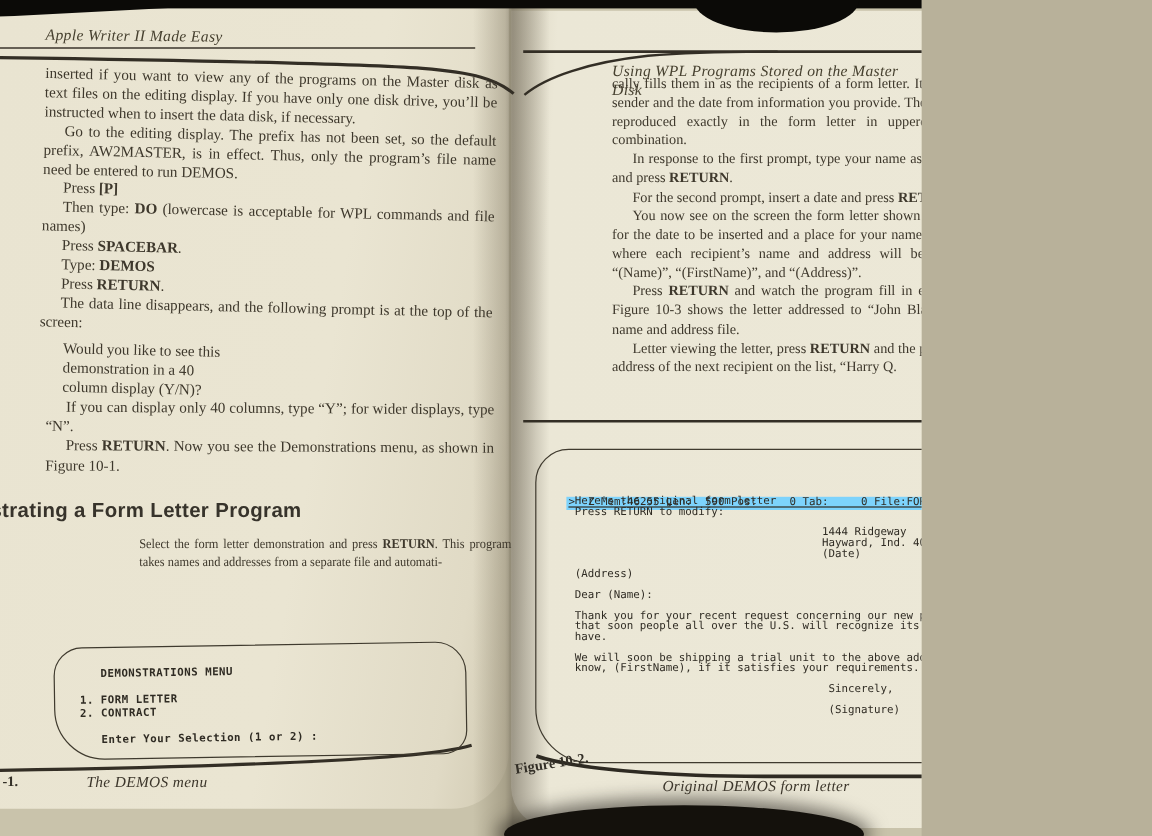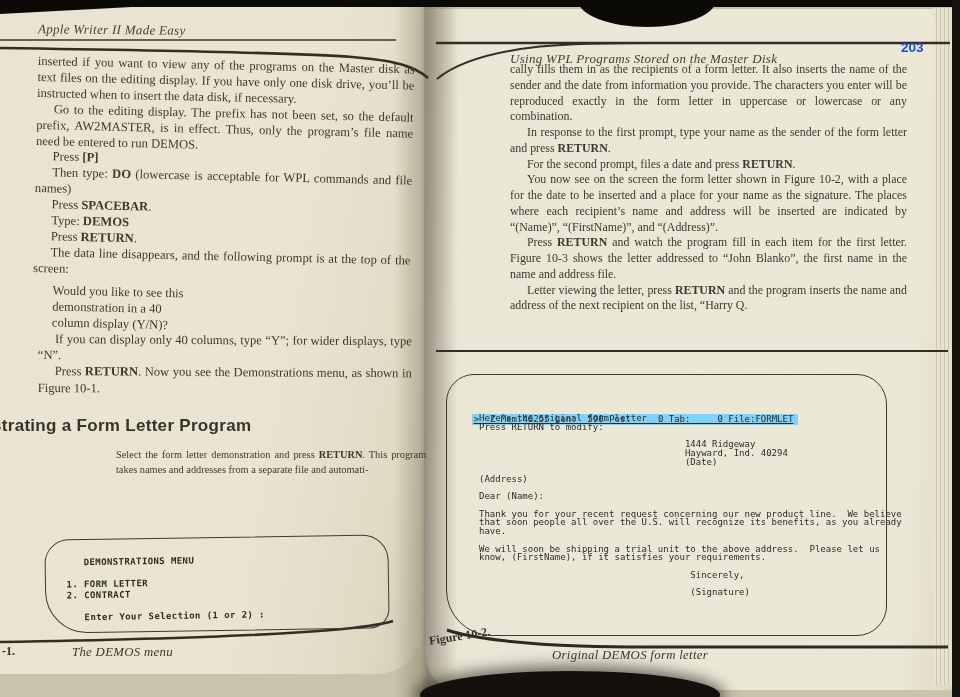--- a/index.html
+++ b/index.html
@@ -1,16 +1,16 @@
 <!DOCTYPE html>
 <html><head>
 <meta charset="utf-8">
 <style>
   html,body{margin:0;padding:0;background:#b8b19a;}
-  .stage{position:relative;width:960px;height:697px;overflow:hidden;background:#c9c3ab;
+  .stage{position:relative;width:768px;height:697px;overflow:hidden;background:#c9c3ab;
          font-family:"Liberation Serif",serif;}
   .stage *{box-sizing:border-box;}
 
   
   .page-left{position:absolute;left:0;top:6px;width:424px;height:668px;
     background:linear-gradient(100deg,#e9e4d1 0%,#eae5d2 60%,#e0dac5 88%,#cfc8b0 100%);
     border-bottom-right-radius:48px;}
   .page-right{position:absolute;left:426px;top:9px;width:527px;height:681px;
     background:linear-gradient(93deg,#d7d1bd 0%,#ebe7d6 7%,#ece8d7 90%,#ded8c3 100%);
     border-bottom-left-radius:34px;}
@@ -133,21 +133,21 @@
   1. FORM LETTER
   2. CONTRACT
 
      Enter Your Selection (1 or 2) :</div>
   <div class="caption-label cl-left">-1.</div>
   <div class="caption-text ct-left">The DEMOS menu</div>
 
   <div class="bodytext right-body">
     <p class="no-indent"><span>cally fills them in as the recipients of a form letter. It also inserts the name of the sender and the date from information you provide. The characters you enter will be reproduced exactly in the form letter in uppercase or lowercase or any combination.</span></p>
     <p><span>In response to the first prompt, type your name as the sender of the form letter and press </span><span class="b">RETURN</span><span>.</span></p>
-    <p class="single"><span>For the second prompt, files a date and press </span><span class="b">RETURN</span><span>.</span></p>
+    <p class="single"><span>For the second prompt, insert a date and press </span><span class="b">RETURN</span><span>.</span></p>
     <p><span>You now see on the screen the form letter shown in Figure 10-2, with a place for the date to be inserted and a place for your name as the signature. The places where each recipient’s name and address will be inserted are indicated by “(Name)”, “(FirstName)”, and “(Address)”.</span></p>
     <p><span>Press </span><span class="b">RETURN</span><span> and watch the program fill in each item for the first letter. Figure 10-3 shows the letter addressed to “John Blanko”, the first name in the name and address file.</span></p>
     <p><span>Letter viewing the letter, press </span><span class="b">RETURN</span><span> and the program inserts the name and address of the next recipient on the list, “Harry Q.</span></p>
   </div>
 
   <div class="figbox fig-right"></div>
   <div class="mono statusline">
     <span class="statusbar">&gt;  Z Mem:46255 Len:  590 Pos:     0 Tab:     0 File:FORMLET</span>
   </div>
   <div class="mono screenbody">Here's the original form letter

